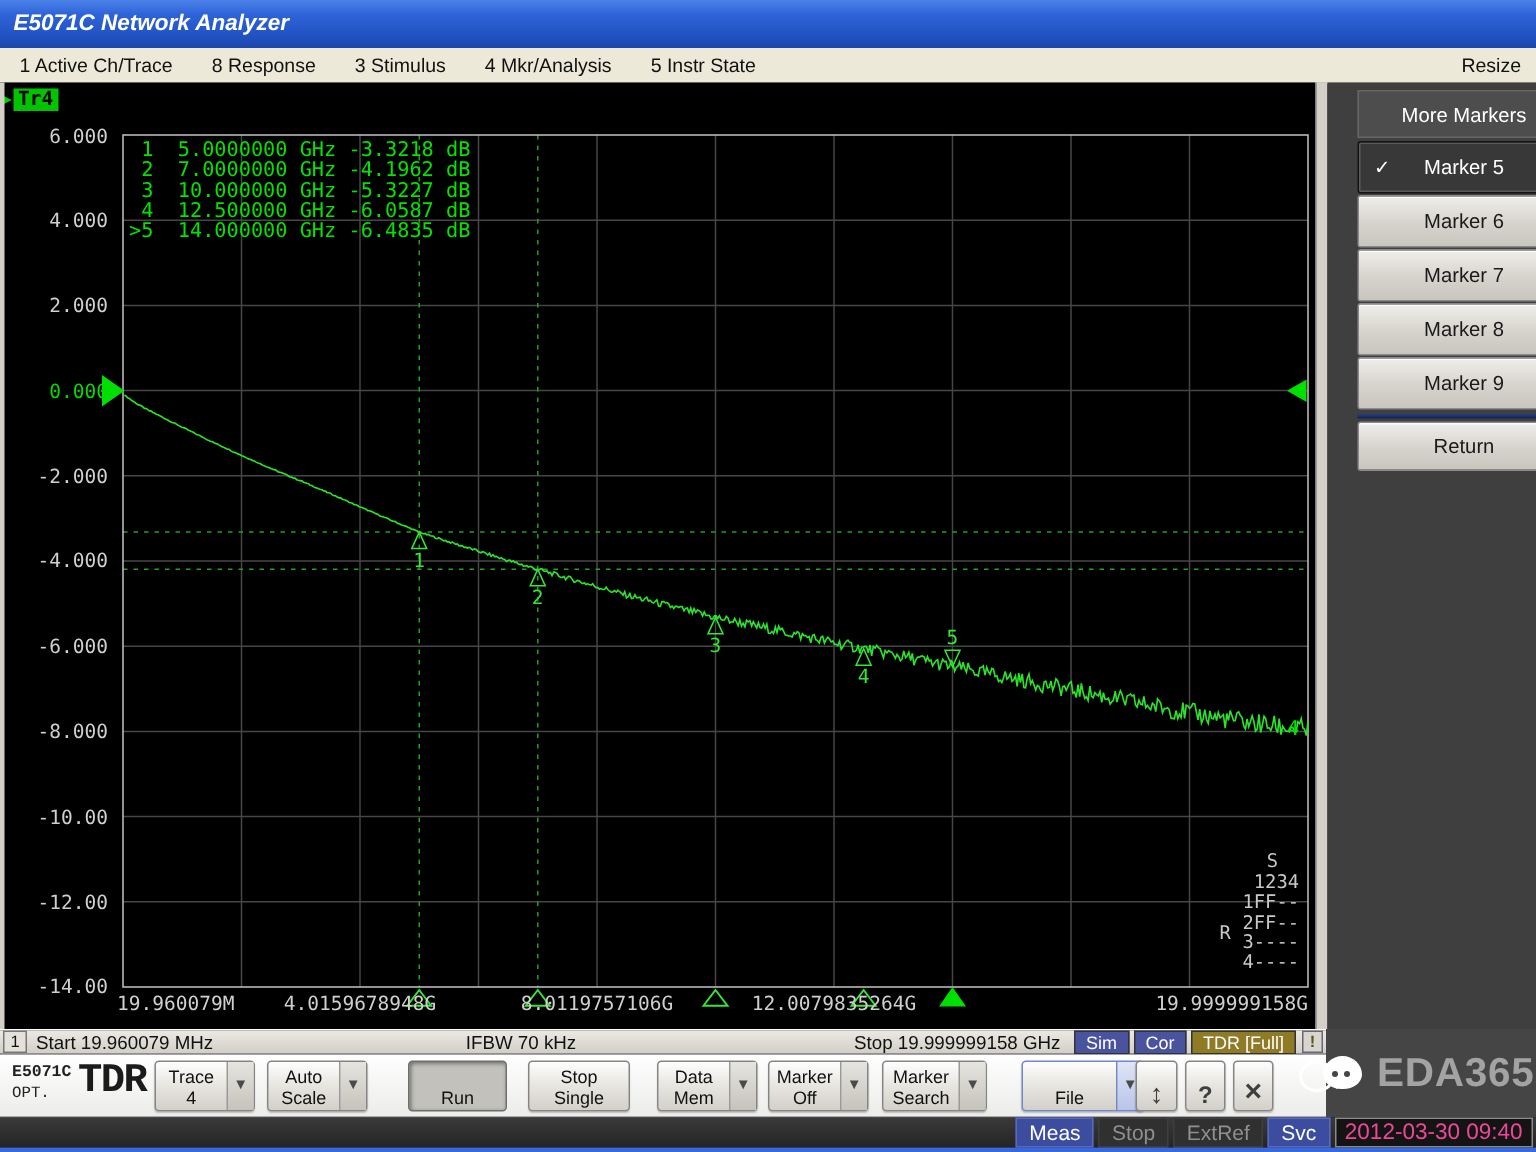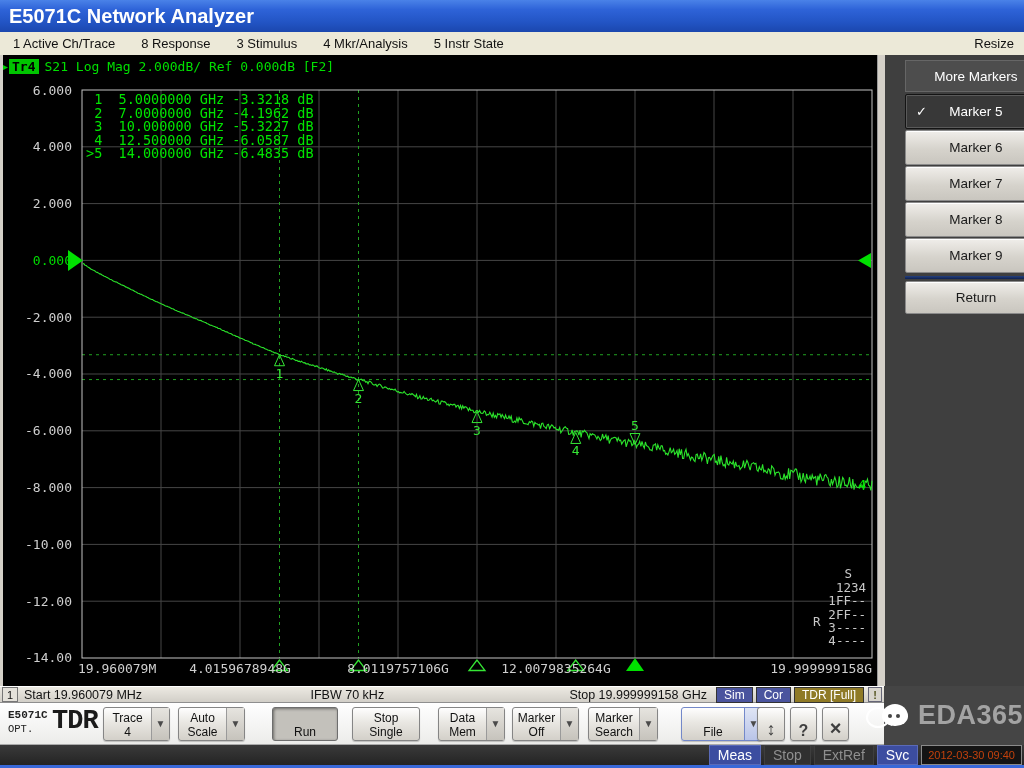--- a/index.html
+++ b/index.html
@@ -2,21 +2,21 @@
 <html><head>
 <meta charset="utf-8">
 <style>
   html,body{margin:0;padding:0;background:#000;}
   body{width:1024px;height:768px;position:relative;overflow:hidden;
        font-family:"Liberation Sans",sans-serif;-webkit-font-smoothing:antialiased;}
   .abs{position:absolute;}
   
   #titlebar{left:0;top:0;width:1024px;height:32px;
     background:linear-gradient(180deg,#4a82e8 0%,#2e63d8 30%,#2254c4 70%,#1b47ae 100%);
-    color:#fff;font-weight:bold;font-size:20px;line-height:32px;padding-left:9px;box-sizing:border-box;}
+    color:#fff;font-weight:bold;font-size:15px;line-height:32px;padding-left:9px;box-sizing:border-box;font-style:italic;}
   
   #menubar{left:0;top:32px;width:1024px;height:23px;background:#ece9d8;
     border-bottom:1px solid #9a9a90;display:flex;align-items:center;font-size:13px;color:#111;}
   #menubar .mitem{padding:0 13px;white-space:nowrap;}
   #menubar .resize{margin-left:auto;padding:0 10px;}
   
   #screen{left:0;top:55px;width:877px;height:631px;background:#000;}
   #tracestatus{left:2px;top:2px;height:18px;display:flex;align-items:center;
     font-family:"DejaVu Sans Mono",monospace;font-size:13px;color:#00df00;white-space:pre;}
   #tracestatus .arrow{color:#00cf00;font-size:10px;margin-right:1px;}
@@ -80,21 +80,21 @@
   #bubble .main{position:absolute;left:16px;top:2px;width:26px;height:22px;background:#fff;border-radius:50% 50% 48% 48%/ 56% 56% 44% 44%;}
   #bubble .main:after{content:"";position:absolute;left:4px;bottom:-5px;width:0;height:0;
     border:5px solid transparent;border-top-color:#fff;transform:rotate(18deg);}
   #bubble .dot{position:absolute;width:4px;height:4px;border-radius:50%;background:#454545;top:10px;}
   
   #statusbar2{left:0;top:745px;width:1024px;height:20px;background:linear-gradient(180deg,#3a3a3a,#242424);
     display:flex;align-items:center;justify-content:flex-end;gap:3px;padding-right:2px;box-sizing:border-box;font-size:14px;}
   .sb2{height:18px;line-height:18px;padding:0 8px;}
   .sb2.on{background:#3c4da0;color:#fff;border:1px solid #5a6ab8;}
   .sb2.off{background:#303030;color:#8f8f8f;border:1px solid #3e3e3e;}
-  .sb2.date{background:#141414;color:#c2410c;border:1px solid #8a8a8a;padding:0 6px;font-size:11px;}
+  .sb2.date{background:#141414;color:#ec4899;border:1px solid #8a8a8a;padding:0 6px;font-size:15px;}
   #bluestrip{left:0;top:765px;width:1024px;height:3px;background:#3968d9;}
 </style>
 </head>
 <body>
 
 <div id="titlebar" class="abs">
   <span>E5071C Network Analyzer</span>
 </div>
 
 <div id="menubar" class="abs">
@@ -103,21 +103,20 @@
   <span class="mitem">3 Stimulus</span>
   <span class="mitem">4 Mkr/Analysis</span>
   <span class="mitem">5 Instr State</span>
   <span class="resize">Resize</span>
 </div>
 
 <div id="screen" class="abs">
   <div id="tracestatus" class="abs">
     <span class="arrow">▶</span>
     <span class="trid">Tr4</span>
-    <span>S21 Log Mag 2.000dB/ Ref 0.000dB [F2]</span>
   </div>
 
   <svg id="plot-svg" class="abs" width="877" height="608">
     <g id="chart-layer">
         <line x1="161" y1="12" x2="161" y2="580" stroke="#464646"></line>
         <line x1="82" y1="68.8" x2="872" y2="68.8" stroke="#464646"></line>
         <line x1="240" y1="12" x2="240" y2="580" stroke="#464646"></line>
         <line x1="82" y1="125.6" x2="872" y2="125.6" stroke="#464646"></line>
         <line x1="319" y1="12" x2="319" y2="580" stroke="#464646"></line>
         <line x1="82" y1="182.4" x2="872" y2="182.4" stroke="#464646"></line>

